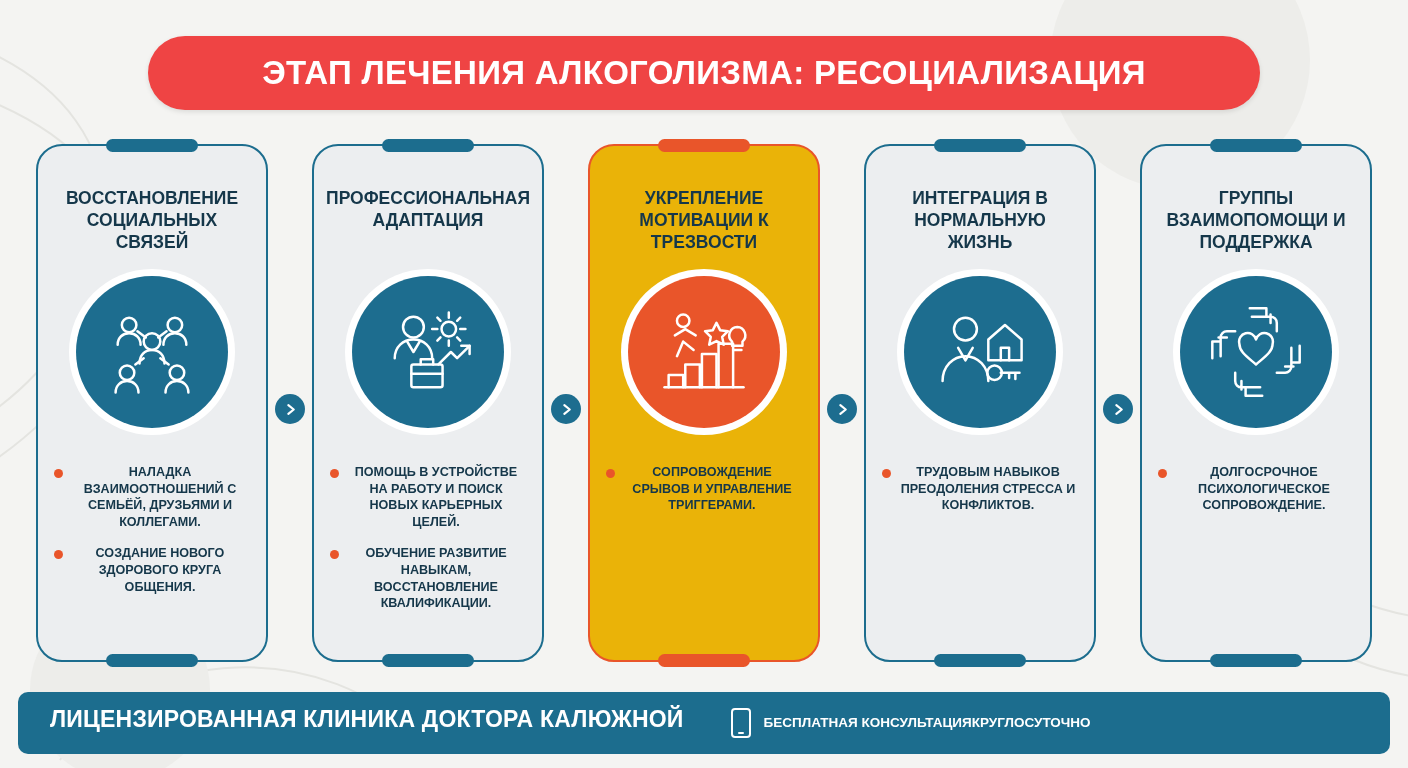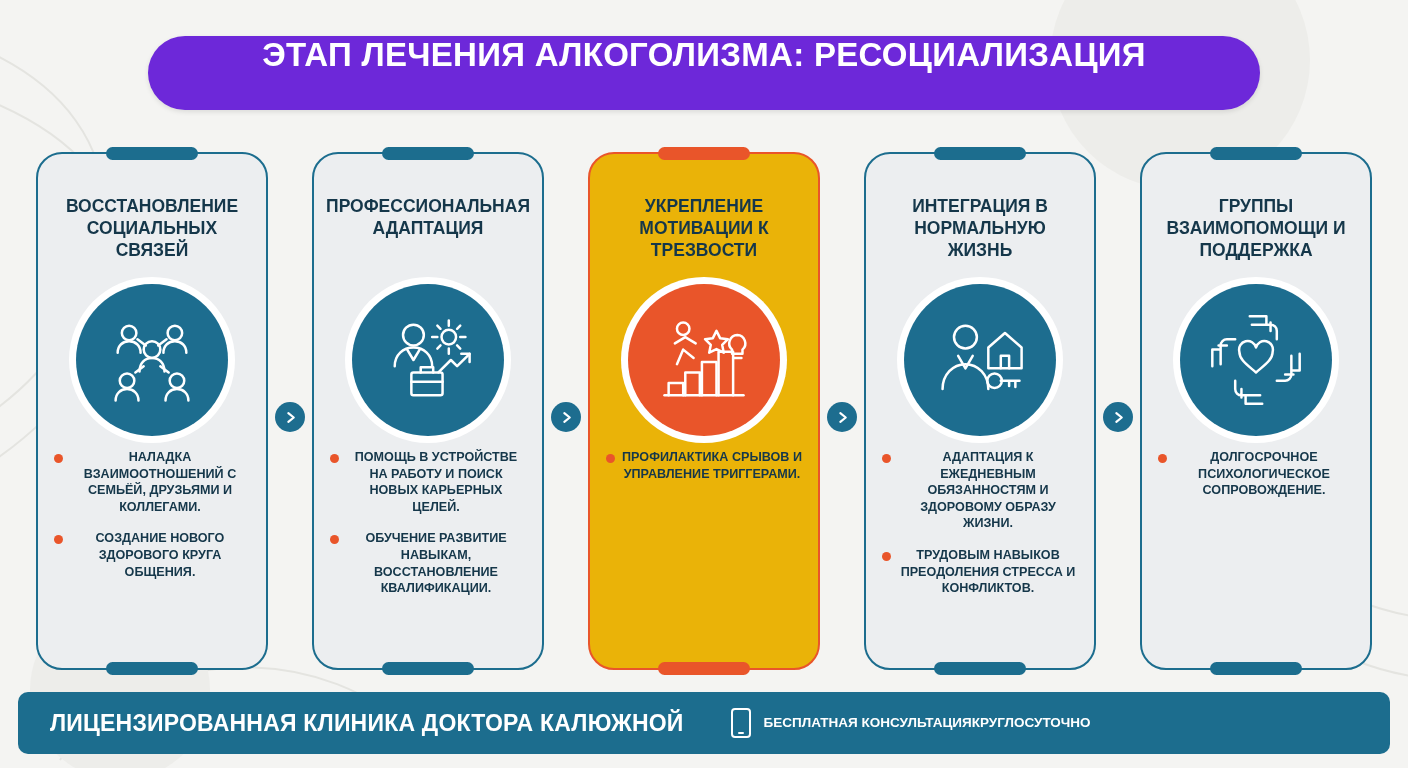--- a/index.html
+++ b/index.html
@@ -17,38 +17,38 @@
   }
   
   .bg-deco { position: absolute; inset: 0; pointer-events: none; }
   .bg-deco svg { width: 100%; height: 100%; display: block; }
 
   
   .header-wrap {
     position: absolute;
     top: 36px; left: 148px;
     width: 1112px; height: 74px;
-    background: #6d28d9;
+    background: #ef4444;
     border-radius: 37px;
-    display: flex; justify-content: center;
+    display: flex; align-items: center; justify-content: center;
     box-shadow: 0 2px 5px rgba(0,0,0,0.10);
   }
   .header-title {
     color: #ffffff;
     font-size: 33px;
     font-weight: bold;
     letter-spacing: 0.3px;
     text-align: center;
     white-space: nowrap;
   }
 
   
   .cards {
     position: absolute;
-    top: 152px; left: 36px;
+    top: 144px; left: 36px;
     width: 1336px; height: 520px;
     display: flex;
     align-items: flex-start;
     justify-content: space-between;
   }
   .card {
     position: relative;
     width: 232px;
     height: 518px;
     background: #eceef0;
@@ -89,21 +89,21 @@
     width: 152px; height: 152px;
     border-radius: 50%;
     background: #1d6d8f;
     display: flex; align-items: center; justify-content: center;
     box-shadow: 0 0 0 7px #ffffff;
   }
   .card.highlight .icon-circle { background: #e9552a; }
   .icon-circle svg { width: 104px; height: 104px; }
 
   .bullets {
-    margin-top: 13px;
+    margin-top: 36px;
     width: 100%;
     display: flex;
     flex-direction: column;
     gap: 15px;
     align-items: center;
   }
   .bullet {
     display: flex;
     align-items: flex-start;
     gap: 7px;
@@ -139,22 +139,21 @@
   .arrow svg { width: 13px; height: 13px; }
 
   
   .footer {
     position: absolute;
     left: 18px; bottom: 14px;
     width: 1372px; height: 62px;
     background: #1c6d8e;
     border-radius: 10px;
     display: flex;
-    align-items: center;
-    padding: 8px 32px;
+    padding: 14px 32px;
   }
   .footer-title {
     color: #ffffff;
     font-size: 23px;
     font-weight: bold;
     letter-spacing: 0.2px;
     white-space: nowrap;
   }
   .footer-right {
     display: flex;
@@ -281,21 +280,21 @@
           <path d="M16 84V72h14v12 M32 84V62h14v22 M48 84V52h14v32"></path>
           <path d="M64 84V42h14v42"></path>
           <path d="M62 22 l3.5 7 7.5 1 -5.5 5.5 1.5 7.5 -7-3.5 -7 3.5 1.5-7.5 -5.5-5.5 7.5-1z"></path>
           <path d="M82 26a8 8 0 0 1 5 14v4h-10v-4a8 8 0 0 1 5-14z"></path>
           <path d="M78 48h8"></path>
         </svg>
       </div>
       <div class="bullets">
         <div class="bullet">
           <span class="dot"></span>
-          <span class="bullet-text">ПРОФИЛАКТИКА СРЫВОВ И УПРАВЛЕНИЕ ТРИГГЕРАМИ.</span>
+          <span class="bullet-text">СОПРОВОЖДЕНИЕ СРЫВОВ И УПРАВЛЕНИЕ ТРИГГЕРАМИ.</span>
         </div>
       </div>
       <div class="tab-bottom"></div>
     </div>
 
     <div class="arrow">
       <svg viewBox="0 0 12 12" fill="none" stroke="#ffffff" stroke-width="2" stroke-linecap="round" stroke-linejoin="round">
         <path d="M4 2 L9 6 L4 10"></path>
       </svg>
     </div>
@@ -310,24 +309,20 @@
           <path d="M29 46 L36 58 L43 46"></path>
           <path d="M58 38 L74 24 L90 38 V58 H58 Z"></path>
           <path d="M70 58V46h8v12"></path>
           <circle cx="64" cy="70" r="7"></circle>
           <path d="M70 70h18 M84 70v6 M78 70v5"></path>
         </svg>
       </div>
       <div class="bullets">
         <div class="bullet">
           <span class="dot"></span>
-          <span class="bullet-text">АДАПТАЦИЯ К ЕЖЕДНЕВНЫМ ОБЯЗАННОСТЯМ И ЗДОРОВОМУ ОБРАЗУ ЖИЗНИ.</span>
-        </div>
-        <div class="bullet">
-          <span class="dot"></span>
           <span class="bullet-text">ТРУДОВЫМ НАВЫКОВ ПРЕОДОЛЕНИЯ СТРЕССА И КОНФЛИКТОВ.</span>
         </div>
       </div>
       <div class="tab-bottom"></div>
     </div>
 
     <div class="arrow">
       <svg viewBox="0 0 12 12" fill="none" stroke="#ffffff" stroke-width="2" stroke-linecap="round" stroke-linejoin="round">
         <path d="M4 2 L9 6 L4 10"></path>
       </svg>

